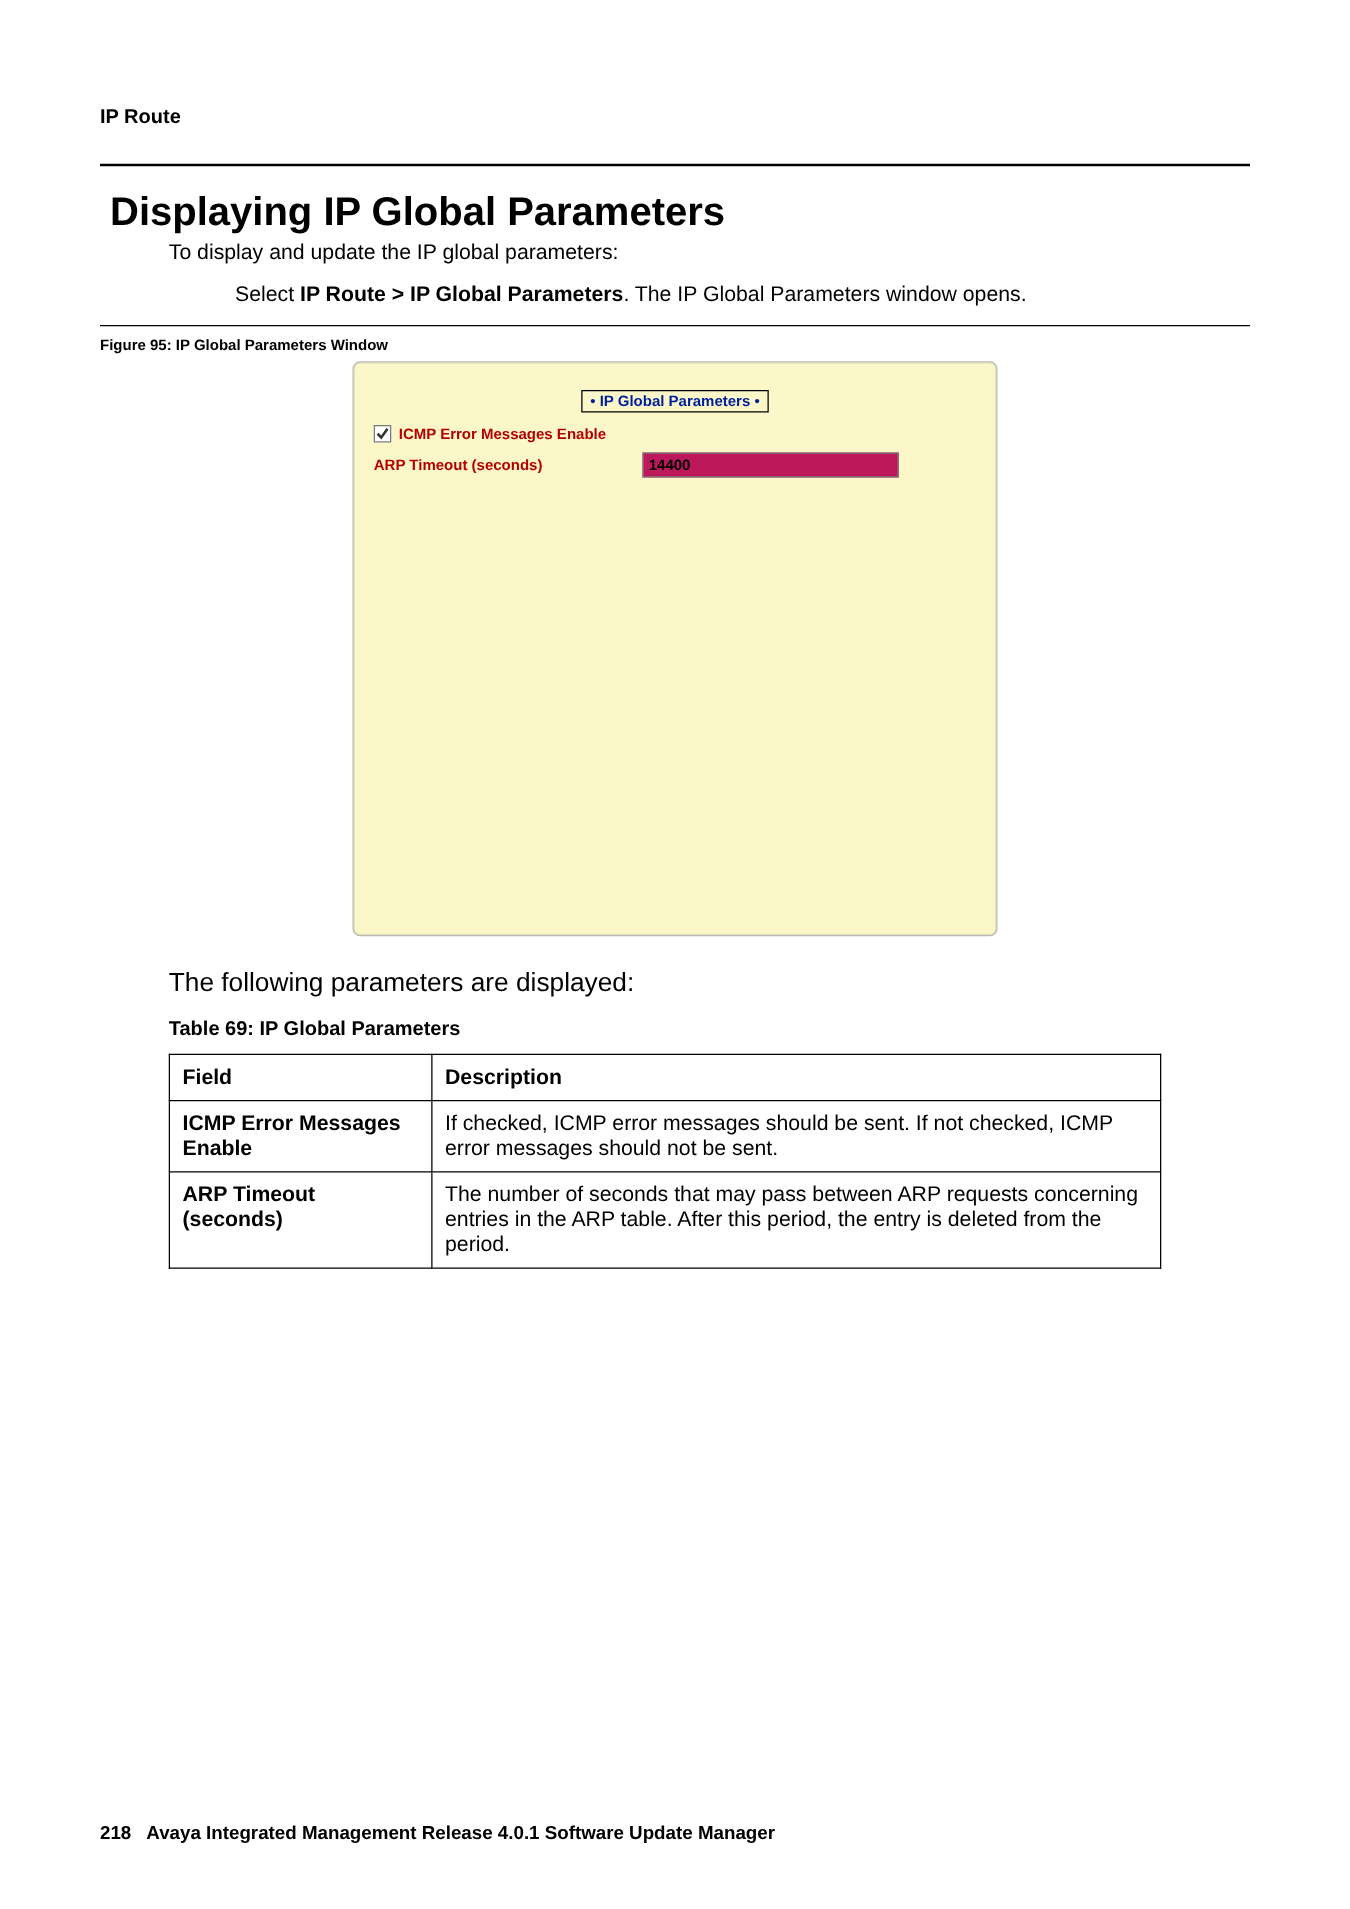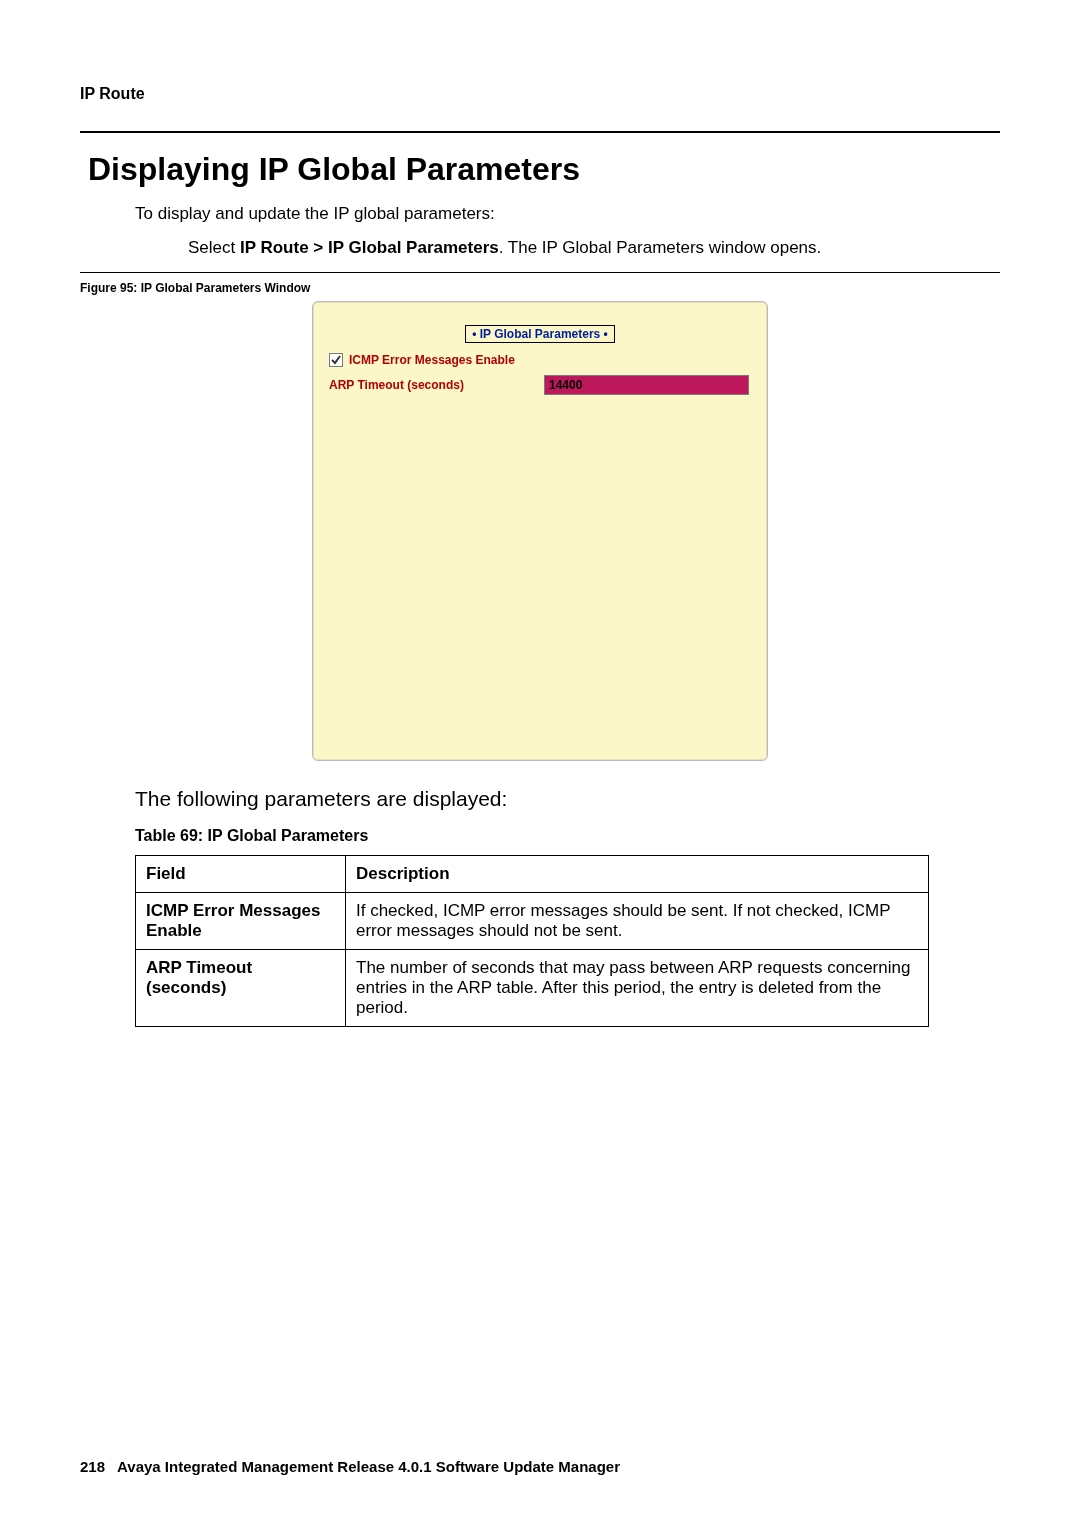--- a/index.html
+++ b/index.html
@@ -21,21 +21,21 @@
   }
   .hr-thick {
     border: none;
     border-top: 2px solid #000;
     margin-bottom: 18px;
   }
   .h1-title {
     font-size: 32px;
     font-weight: bold;
     margin-left: 8px;
-    margin-bottom: 16px;
+    margin-bottom: 4px;
   }
   .intro1 {
     font-size: 17px;
     margin-left: 55px;
     margin-bottom: 14px;
   }
   .intro2 {
     font-size: 17px;
     margin-left: 108px;
     margin-bottom: 14px;
@@ -50,21 +50,21 @@
     font-weight: bold;
     margin-bottom: 6px;
   }
   
   .panel-wrap {
     display: flex;
     justify-content: center;
     margin-bottom: 26px;
   }
   .panel {
-    width: 456px;
+    width: 516px;
     height: 460px;
     background: #fbf7c8;
     border: 1px solid #b8b8b8;
     border-radius: 6px;
     padding: 22px 16px 12px 16px;
     position: relative;
     box-shadow: inset 0 0 0 1px #e5e2b8;
   }
   .panel-title-row {
     text-align: center;

